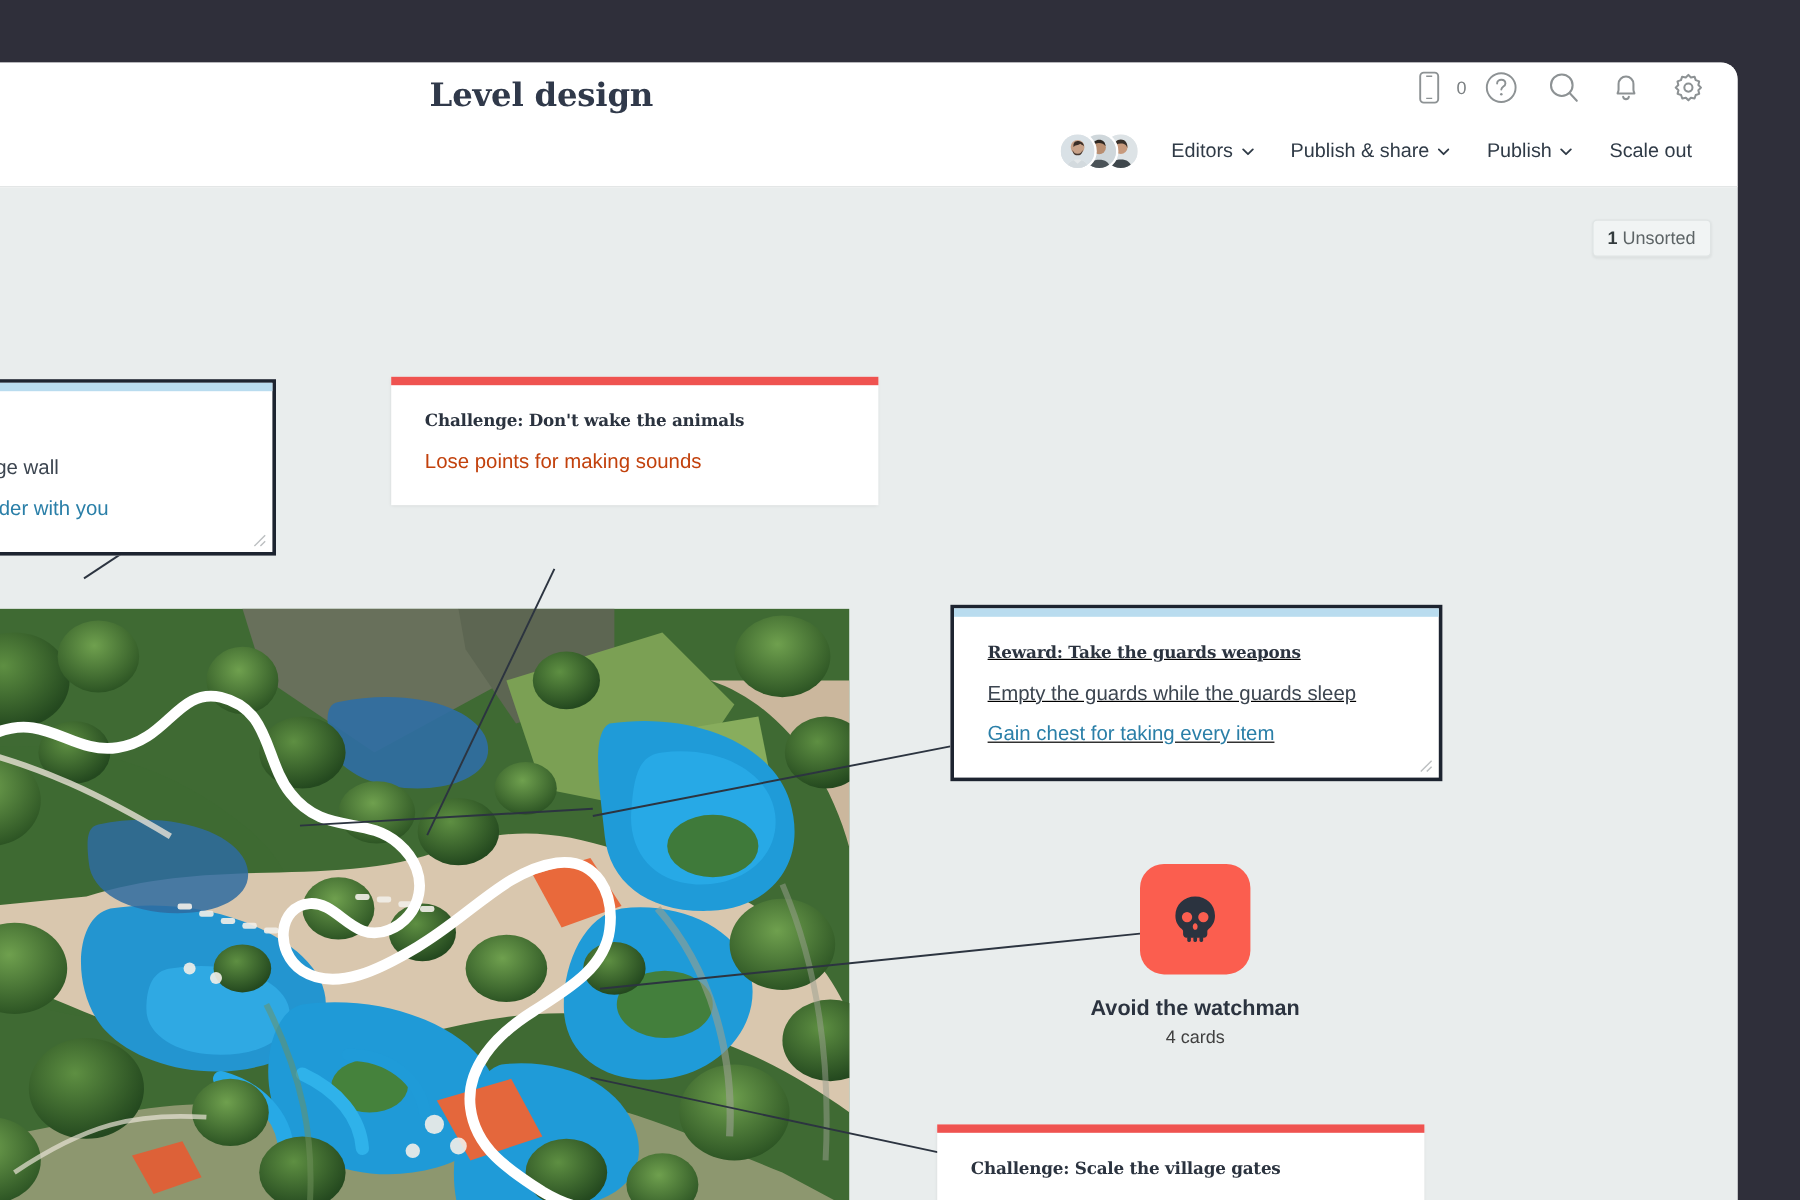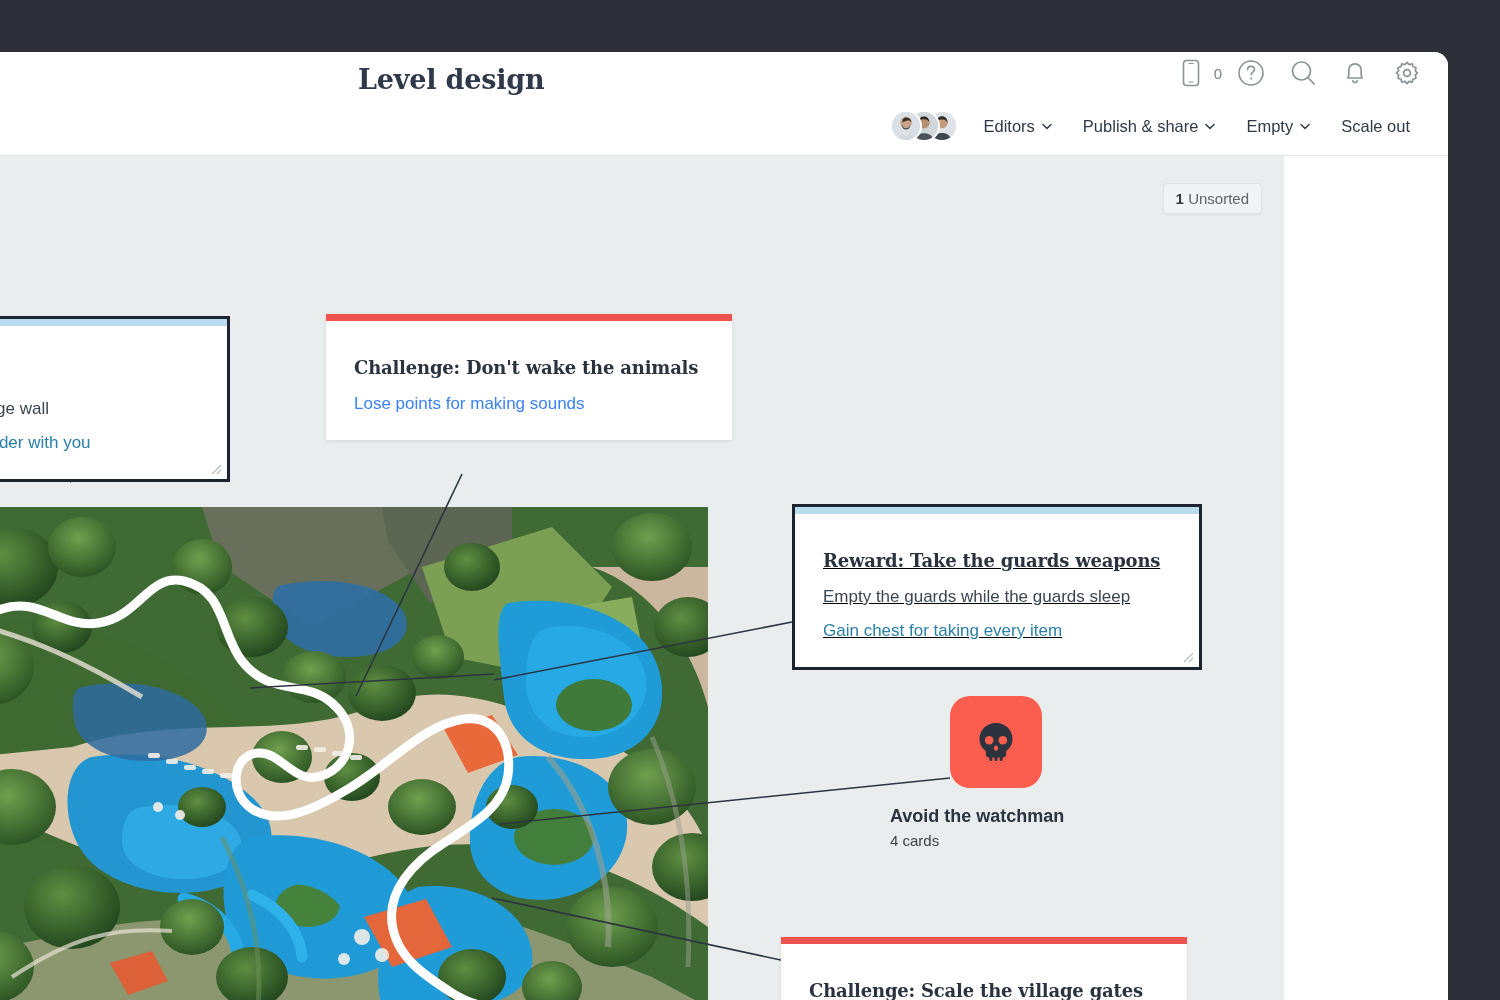--- a/index.html
+++ b/index.html
@@ -112,21 +112,21 @@
     width: 9px; height: 6px;
     display: inline-block;
   }
   .caret svg { display:block; }
 
   
   #canvas {
     position: absolute;
     left: 0;
     top: 104px;
-    width: 1284px;
+    width: 1448px;
     height: 844px;
     background: #e9eded;
     overflow: hidden;
   }
 
   #unsorted-badge {
     position: absolute;
     right: 22px;
     top: 27px;
     background: #f1f4f4;
@@ -172,57 +172,57 @@
     border: 3px solid #1d2430;
     box-shadow: none;
   }
   .card-accent {
     height: 7px;
     width: 100%;
   }
   .card-body { padding: 22px 28px 26px 28px; }
   .card-title {
     font-family: "DejaVu Serif", "Liberation Serif", serif;
-    font-size: 18px;
+    font-size: 14px;
     font-weight: 700;
     color: #2b333f;
     letter-spacing: -0.2px;
     margin-bottom: 16px;
-    margin-top: 14px;
   }
   .card-desc {
     font-size: 17px;
     color: #3c4550;
     margin-bottom: 14px;
   }
   .card-note { font-size: 17px; }
-  .note-lose { color: #3b82f6; }
+  .note-lose { color: #c2410c; }
   .note-gain { color: #2a7fa8; }
 
   .resize-handle {
     position: absolute;
     right: 5px; bottom: 4px;
     width: 14px; height: 14px;
     opacity: 0.45;
   }
   .resize-handle svg { display:block; }
 
   
   #card-village-wall  { left: -120px; top: 160px;  width: 350px; }
   #card-animals       { left: 326px;  top: 158px;  width: 406px; }
   #card-reward        { left: 792px;  top: 348px;  width: 410px; text-decoration: underline; }
   #card-gates         { left: 781px;  top: 781px;  width: 406px; }
 
   
   #group-watchman {
     position: absolute;
     left: 890px;
-    top: 540px;
+    top: 564px;
     width: 212px;
     z-index: 10;
+    text-align: center;
   }
   #group-icon-tile {
     width: 92px; height: 92px;
     margin: 0 auto;
     background: #fb5e4f;
     border-radius: 20px;
     display: flex;
     align-items: center;
     justify-content: center;
   }
@@ -333,21 +333,21 @@
       <div class="menu-item">
         <span>Publish &amp; share</span>
         <span class="caret">
           <svg width="10" height="7" viewBox="0 0 10 7" fill="none" stroke="#2f3a46" stroke-width="1.5" stroke-linecap="round" stroke-linejoin="round">
               <path d="M1 1.5 5 5.5 9 1.5"></path>
             </svg>
         </span>
       </div>
 
       <div class="menu-item">
-        <span>Empty</span>
+        <span>Publish</span>
         <span class="caret">
           <svg width="10" height="7" viewBox="0 0 10 7" fill="none" stroke="#2f3a46" stroke-width="1.5" stroke-linecap="round" stroke-linejoin="round">
               <path d="M1 1.5 5 5.5 9 1.5"></path>
             </svg>
         </span>
       </div>
 
       <div class="menu-item">
         <span>Scale out</span>
       </div>

